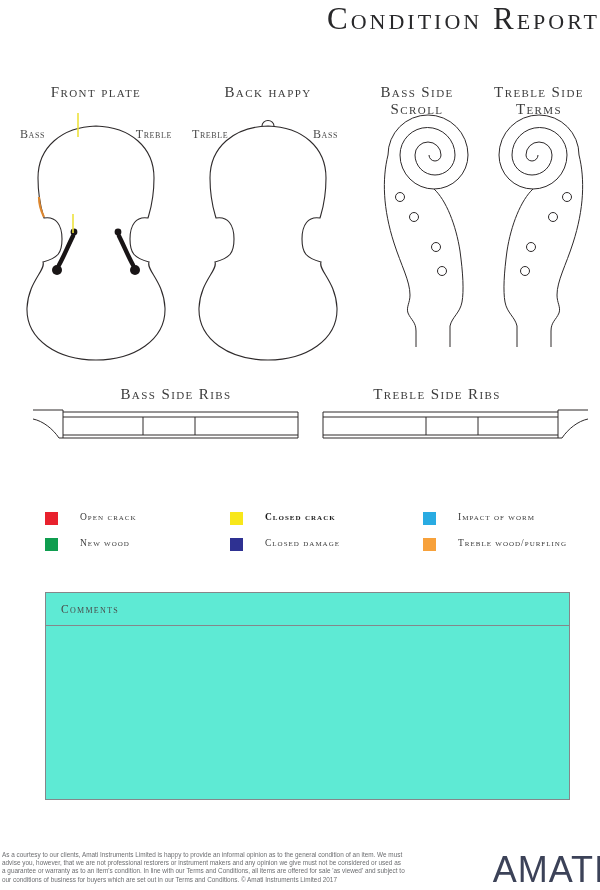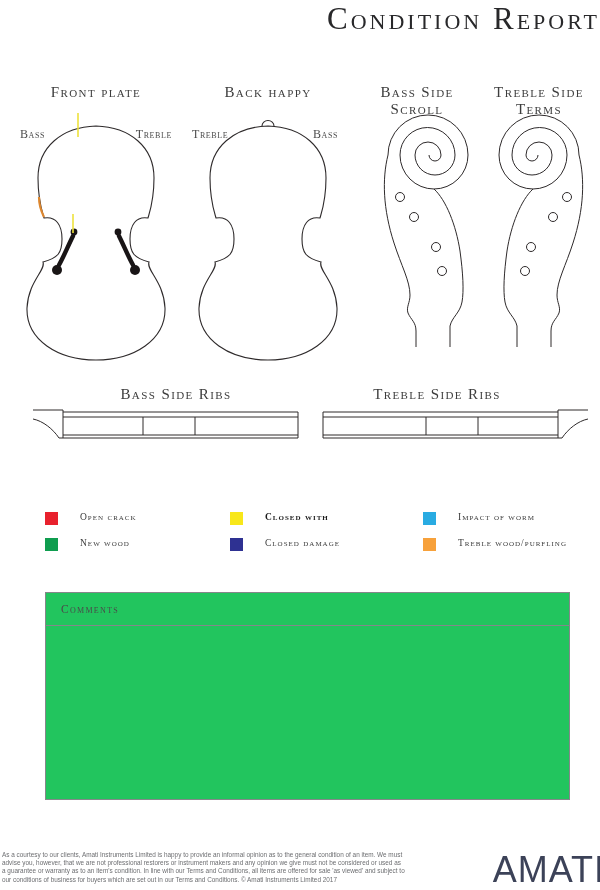--- a/index.html
+++ b/index.html
@@ -9,21 +9,21 @@
   .page-title { top:1px; left:0; width:600px; text-align:right; font-variant:small-caps;
                 font-size:31px; letter-spacing:3px; color:#28282a; font-weight:400; }
   .diagram-label { font-variant:small-caps; font-size:15px; letter-spacing:1.4px;
                    color:#3c3c3c; text-align:center; }
   .side-tag { font-variant:small-caps; font-size:12px; letter-spacing:.6px; color:#4c4c4c; }
   .tag-right { text-align:right; }
   .legend-item { display:flex; align-items:flex-start; gap:22px; height:14px; }
   .legend-swatch { width:13px; height:13px; flex:0 0 13px; }
   .legend-label { font-variant:small-caps; font-size:9.5px; letter-spacing:1px; color:#3a3a3a; white-space:nowrap; }
   .legend-label.bold { font-weight:700; color:#1c1c1c; }
-  .comments-box { left:45px; top:592px; width:525px; height:208px; border:1px solid #85878a; background:#22c55e; }
+  .comments-box { left:45px; top:592px; width:525px; height:208px; border:1px solid #85878a; background:#5eead4; }
   .comments-header { height:33px; border-bottom:1px solid #85878a; display:flex; align-items:center; padding-left:15px; }
   .comments-title { font-variant:small-caps; font-size:11.5px; letter-spacing:1.3px; color:#4a4a4a; }
   .comments-area { width:100%; height:173px; font-size:10px; padding:6px 10px; color:#333; }
   .footer-text { left:2px; top:851px; width:480px; font-family:"Liberation Sans", sans-serif;
                  font-size:6.4px; line-height:8.2px; color:#6d6e71; white-space:nowrap; }
   .logo { right:-5px; top:849px; font-family:"Liberation Sans", sans-serif; font-size:36px;
           letter-spacing:1px; color:#3c4258; }
   svg { display:block; }
 </style>
 </head>
@@ -105,21 +105,21 @@
 <svg class="abs" style="left:318px;top:404px" width="270" height="44" viewBox="0 0 270 44">
   <use href="#ribs-shape" transform="translate(270,0) scale(-1,1)"></use>
 </svg>
 
 <div class="abs legend-item" style="left:45px;top:512px">
   <span class="legend-swatch" style="background-color: rgb(232, 33, 45);"></span>
   <span class="legend-label">Open crack</span>
 </div>
 <div class="abs legend-item" style="left:230px;top:512px">
   <span class="legend-swatch" style="background-color: rgb(248, 231, 26);"></span>
-  <span class="legend-label bold">Closed with</span>
+  <span class="legend-label bold">Closed crack</span>
 </div>
 <div class="abs legend-item" style="left:423px;top:512px">
   <span class="legend-swatch" style="background-color: rgb(41, 171, 226);"></span>
   <span class="legend-label">Impact of worm</span>
 </div>
 <div class="abs legend-item" style="left:45px;top:538px">
   <span class="legend-swatch" style="background-color: rgb(15, 157, 79);"></span>
   <span class="legend-label">New wood</span>
 </div>
 <div class="abs legend-item" style="left:230px;top:538px">

